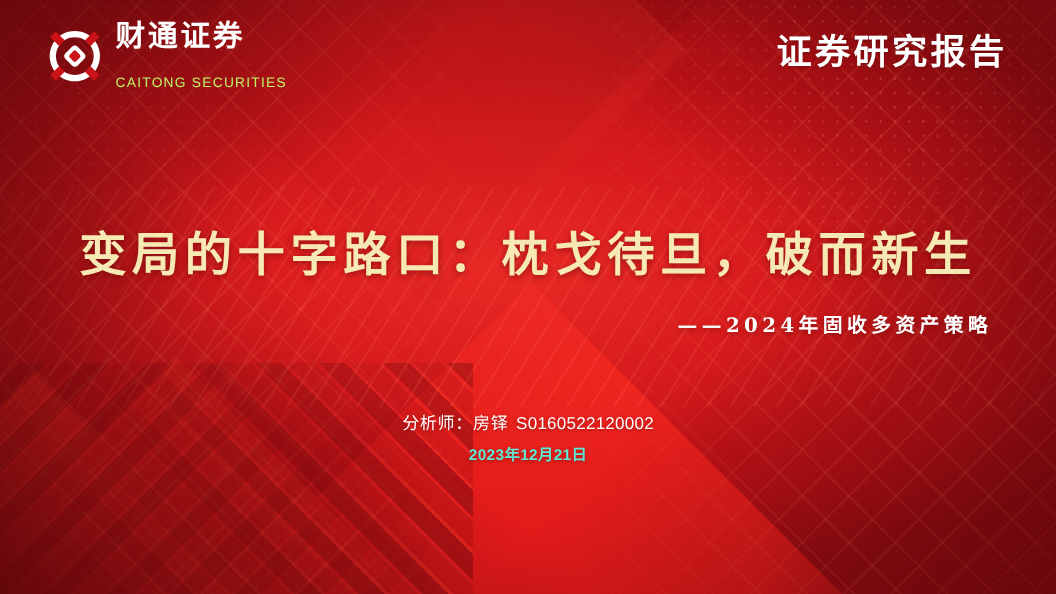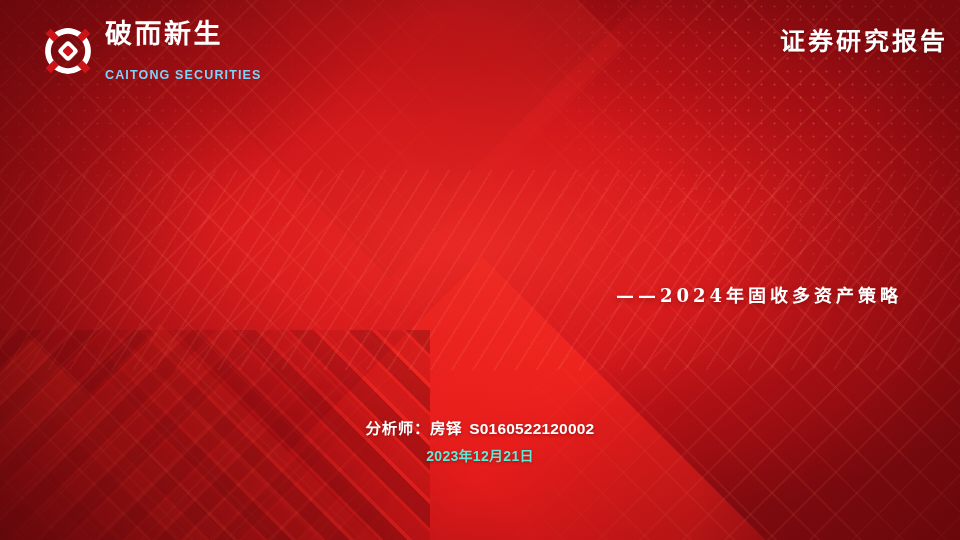--- a/index.html
+++ b/index.html
@@ -183,32 +183,32 @@
     font-family: "DejaVu Sans", "Liberation Sans", sans-serif;
     font-size: 27px;
     font-weight: 700;
     color: #ffffff;
     letter-spacing: 2.5px;
     white-space: nowrap;
   }
   .logo-en {
     margin-top: 22px;
     font-size: 12.5px;
-    font-weight: 700;
-    color: #7dd3fc;
+    font-weight: 400;
+    color: #bef264;
     letter-spacing: 1.15px;
     white-space: nowrap;
   }
 
   .report-tag {
     position: absolute;
-    right: 12px; top: 21px;
+    right: 44px; top: 21px;
     z-index: 6;
     font-family: "DejaVu Serif", "Liberation Serif", serif;
-    font-size: 25px;
+    font-size: 32px;
     font-weight: 700;
     color: #ffffff;
     letter-spacing: 3px;
     text-shadow: 0 1px 3px rgba(90,5,8,0.55);
     white-space: nowrap;
   }
 
   .headline {
     position: absolute;
     left: 0; right: 0; top: 196px;
@@ -238,26 +238,25 @@
 
   .byline {
     position: absolute;
     left: 0; right: 0; top: 372px;
     z-index: 6;
     text-align: center;
   }
   .byline-analyst {
     font-family: "DejaVu Sans", "Liberation Sans", sans-serif;
     font-size: 15.5px;
-    font-weight: 700;
+    font-weight: 400;
     color: #ffffff;
     letter-spacing: 0.6px;
     white-space: nowrap;
     text-shadow: 0 1px 3px rgba(95,5,8,0.5);
-    margin-top: 44px;
   }
   .byline-analyst .code {
     font-family: "Liberation Sans", "DejaVu Sans", sans-serif;
     letter-spacing: 0.2px;
     margin-left: 7px;
   }
   .byline-date {
     margin-top: 7px;
     font-family: "Liberation Sans", "DejaVu Sans", sans-serif;
     font-size: 14px;
@@ -301,27 +300,28 @@
         <rect x="43" y="-4" width="14" height="22" transform="rotate(45 50 50)"></rect>
         <rect x="43" y="-4" width="14" height="22" transform="rotate(135 50 50)"></rect>
         <rect x="43" y="-4" width="14" height="22" transform="rotate(225 50 50)"></rect>
         <rect x="43" y="-4" width="14" height="22" transform="rotate(315 50 50)"></rect>
       </g>
 
       <rect x="35" y="35" width="30" height="30" rx="7" ry="7" fill="#ffffff" transform="rotate(45 50 50)"></rect>
       <rect x="42" y="42" width="16" height="16" rx="3.5" ry="3.5" fill="#cc1418" transform="rotate(45 50 50)"></rect>
     </svg>
     <div class="logo-words">
-      <div class="logo-cn">破而新生</div>
+      <div class="logo-cn">财通证券</div>
       <div class="logo-en">CAITONG SECURITIES</div>
     </div>
   </div>
 
   <div class="report-tag">证券研究报告</div>
 
+  <div class="headline">变局的十字路口：枕戈待旦，破而新生</div>
 
   <div class="subline">——2024年固收多资产策略</div>
 
   <div class="byline">
     <div class="byline-analyst">
       <span>分析师：房铎</span><span class="code">S0160522120002</span>
     </div>
     <div class="byline-date">2023年12月21日</div>
   </div>
 

